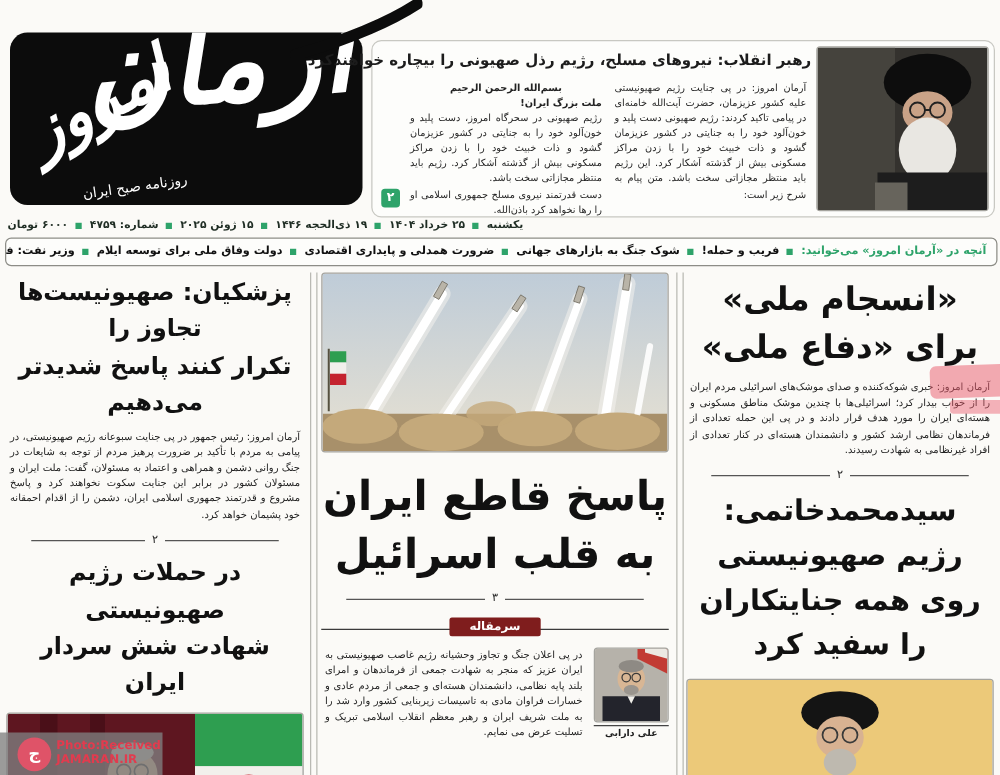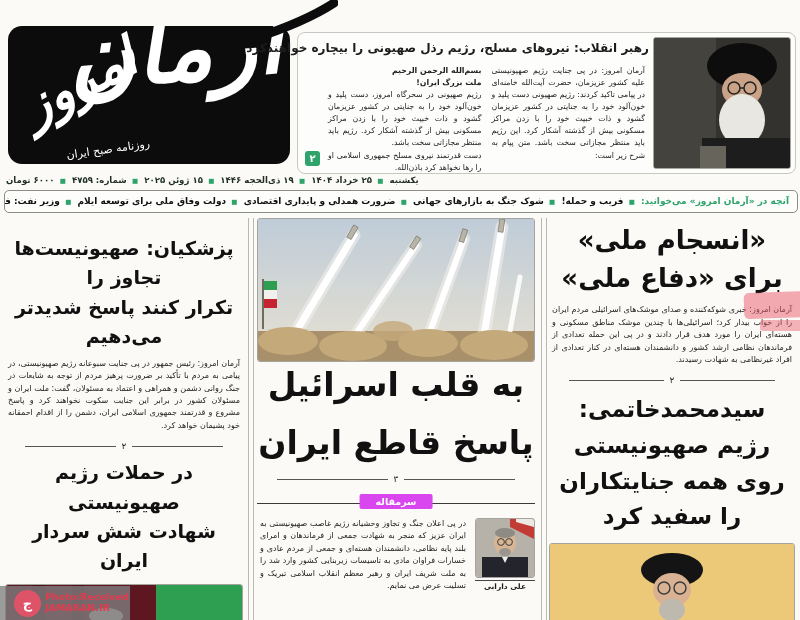--- a/index.html
+++ b/index.html
@@ -20,21 +20,21 @@
   
   .lead-box{position:absolute;left:297px;top:32px;width:497px;height:140px;background:#fdfdfb;
             border:1px solid #c8c8c2;border-radius:8px;}
   .lead-photo{position:absolute;left:auto;right:4px;top:4px;width:136px;height:130px;
               border-radius:6px;overflow:hidden;}
   .lead-headline{position:absolute;right:146px;left:8px;top:8px;font-size:12px;font-weight:800;
                  text-align:center;white-space:nowrap;letter-spacing:-.2px;}
   .lead-cols{position:absolute;right:150px;left:30px;top:32px;bottom:6px;display:flex;gap:10px;
              font-size:7.8px;line-height:1.55;text-align:justify;color:#222;}
   .lead-col{flex:1;}
-  .msg-center{font-weight:700;}
+  .msg-center{text-align:center;font-weight:700;}
   .msg-right{font-weight:700;}
   .page-badge{position:absolute;left:7px;bottom:7px;width:15px;height:15px;background:#2ea36a;
               border-radius:3px;color:#fff;font-size:10px;font-weight:bold;display:flex;
               align-items:center;justify-content:center;}
 
   
   .dateline{position:absolute;left:6px;top:175px;direction:rtl;white-space:nowrap;
             font-size:8.6px;font-weight:700;color:#1f2d24;}
   .dl-part + .dl-part::before{content:"■ ";color:#2ea36a;font-size:6.5px;padding:0 3px;}
   .teaser{position:absolute;left:4px;top:190px;width:776px;height:21px;border:1.5px solid #8d8d87;
@@ -61,21 +61,21 @@
 
   .divider{display:flex;align-items:center;gap:6px;margin:9px 20px 7px;}
   .divider::before,.divider::after{content:"";flex:1;border-top:1px solid #555;}
   .divider .pg{font-size:9px;color:#222;}
 
   .photo-frame{border:1px solid #a5a49e;border-radius:3px;overflow:hidden;background:#ddd;}
 
   
   .kicker-row{position:relative;height:18px;margin-top:10px;}
   .kicker-row::before{content:"";position:absolute;left:0;right:0;top:50%;border-top:1px solid #3a3a3a;}
-  .kicker{position:absolute;left:50%;top:0;transform:translateX(-50%);background:#d946ef;color:#fff;
+  .kicker{position:absolute;left:50%;top:0;transform:translateX(-50%);background:#7f1d1d;color:#fff;
           font-size:9.5px;font-weight:bold;padding:2px 16px;border-radius:2px;}
   .ed-row{display:flex;gap:6px;margin-top:6px;}
   .ed-photo-wrap{width:60px;flex:0 0 60px;}
   .ed-caption{font-size:7.5px;font-weight:700;text-align:center;border-top:1px solid #444;
               margin-top:2px;padding-top:1px;}
 
   
   .stamp-pink-1{position:absolute;left:744px;top:292px;width:70px;height:26px;
                 background:rgba(233,88,106,.5);border-radius:5px;transform:rotate(-2deg);}
   .stamp-pink-2{position:absolute;left:760px;top:320px;width:46px;height:11px;
@@ -216,22 +216,22 @@
           <ellipse cx="135" cy="112" rx="20" ry="10" opacity=".8"></ellipse>
         </g>
         <g>
           <rect x="6" y="62" width="13" height="9" fill="#2e9e50"></rect>
           <rect x="6" y="71" width="13" height="9" fill="#f2f0ec"></rect>
           <rect x="6" y="80" width="13" height="9" fill="#c4232f"></rect>
           <line x1="5" y1="60" x2="5" y2="110" stroke="#55503f" stroke-width="1.6"></line>
         </g>
       </svg>
     </div>
+    <div class="hl hl-xxl" style="margin-top:12px;">پاسخ قاطع ایران</div>
     <div class="hl hl-xxl">به قلب اسرائیل</div>
-    <div class="hl hl-xxl" style="margin-top:12px;">پاسخ قاطع ایران</div>
     <div class="divider">
         <span class="pg">۳</span>
       </div>
     <div class="kicker-row">
       <span class="kicker">سرمقاله</span>
     </div>
     <div class="ed-row">
       <div class="ed-photo-wrap">
         <div class="photo-frame" style="height:58px;">
           <svg width="58" height="58" viewBox="0 0 58 58">
@@ -248,21 +248,21 @@
           </svg>
         </div>
         <div class="ed-caption">علی دارابی</div>
       </div>
       <div class="body-txt" style="flex:1;">در پی اعلان جنگ و تجاوز وحشیانه رژیم غاصب صهیونیستی به ایران عزیز که منجر به شهادت جمعی از فرماندهان و امرای بلند پایه نظامی، دانشمندان هسته‌ای و جمعی از مردم عادی و خسارات فراوان مادی به تاسیسات زیربنایی کشور وارد شد را به ملت شریف ایران و رهبر معظم انقلاب اسلامی تبریک و تسلیت عرض می نمایم.</div>
     </div>
 
   </div>
 
   <div class="col col-left">
-    <div class="hl hl-lg" style="margin-top:16px;">پزشکیان: صهیونیست‌ها تجاوز را</div>
+    <div class="hl hl-lg" style="margin-top:2px;">پزشکیان: صهیونیست‌ها تجاوز را</div>
     <div class="hl hl-lg">تکرار کنند پاسخ شدیدتر می‌دهیم</div>
     <div class="body-txt" style="margin-top:6px;">آرمان امروز: رئیس جمهور در پی جنایت سبوعانه رژیم صهیونیستی، در پیامی به مردم با تأکید بر ضرورت پرهیز مردم از توجه به شایعات در جنگ روانی دشمن و همراهی و اعتماد به مسئولان، گفت: ملت ایران و مسئولان کشور در برابر این جنایت سکوت نخواهند کرد و پاسخ مشروع و قدرتمند جمهوری اسلامی ایران، دشمن را از اقدام احمقانه خود پشیمان خواهد کرد.</div>
     <div class="divider">
         <span class="pg">۲</span>
       </div>
     <div class="hl hl-lg">در حملات رژیم صهیونیستی</div>
     <div class="hl hl-lg">شهادت شش سردار ایران</div>
     <div class="photo-frame" style="margin-top:8px;height:120px;">
       <svg width="236" height="120" viewBox="0 0 236 120">
         <rect width="150" height="120" fill="#5e1620"></rect>

